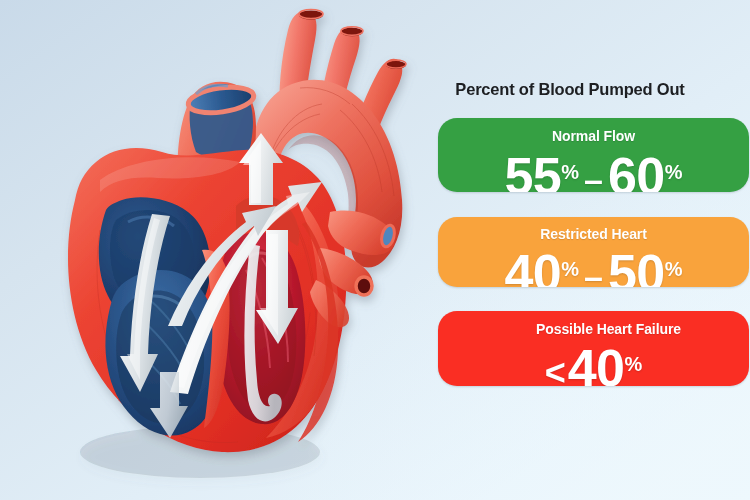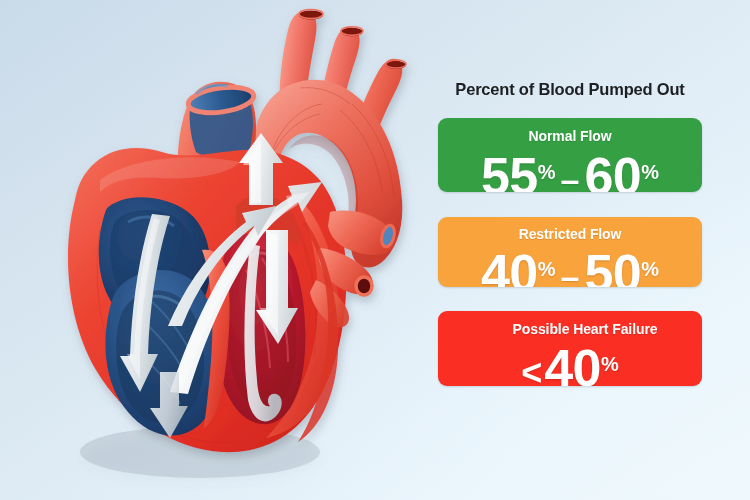--- a/index.html
+++ b/index.html
@@ -43,22 +43,22 @@
   #panel-title {
     font-size: 16.5px;
     font-weight: bold;
     color: #1d1f22;
     text-align: center;
     letter-spacing: -0.2px;
     margin: 0 0 19px 0;
     white-space: nowrap;
   }
   .legend-box {
-    width: 264px;
-    border-radius: 9px;
+    width: 311px;
+    border-radius: 19px;
     box-sizing: border-box;
     text-align: center;
     color: #ffffff;
     position: relative;
     box-shadow: 0 1px 2px rgba(40,60,80,0.18);
     overflow: hidden;
   }
   .legend-box.green  { height: 74px; background: #35a043; margin-bottom: 25px; }
   .legend-box.orange { height: 70px; background: #f9a33c; margin-bottom: 24px; }
   .legend-box.red    { height: 75px; background: #fa2e23; }
@@ -387,21 +387,21 @@
       <div class="legend-value">
         <span class="num">55</span>
         <span class="pct">%</span>
         <span class="dash">–</span>
         <span class="num">60</span>
         <span class="pct">%</span>
       </div>
     </div>
 
     <div class="legend-box orange">
-      <div class="legend-label">Restricted Flow</div>
+      <div class="legend-label">Restricted Heart</div>
       <div class="legend-value">
         <span class="num">40</span>
         <span class="pct">%</span>
         <span class="dash">–</span>
         <span class="num">50</span>
         <span class="pct">%</span>
       </div>
     </div>
 
     <div class="legend-box red">

